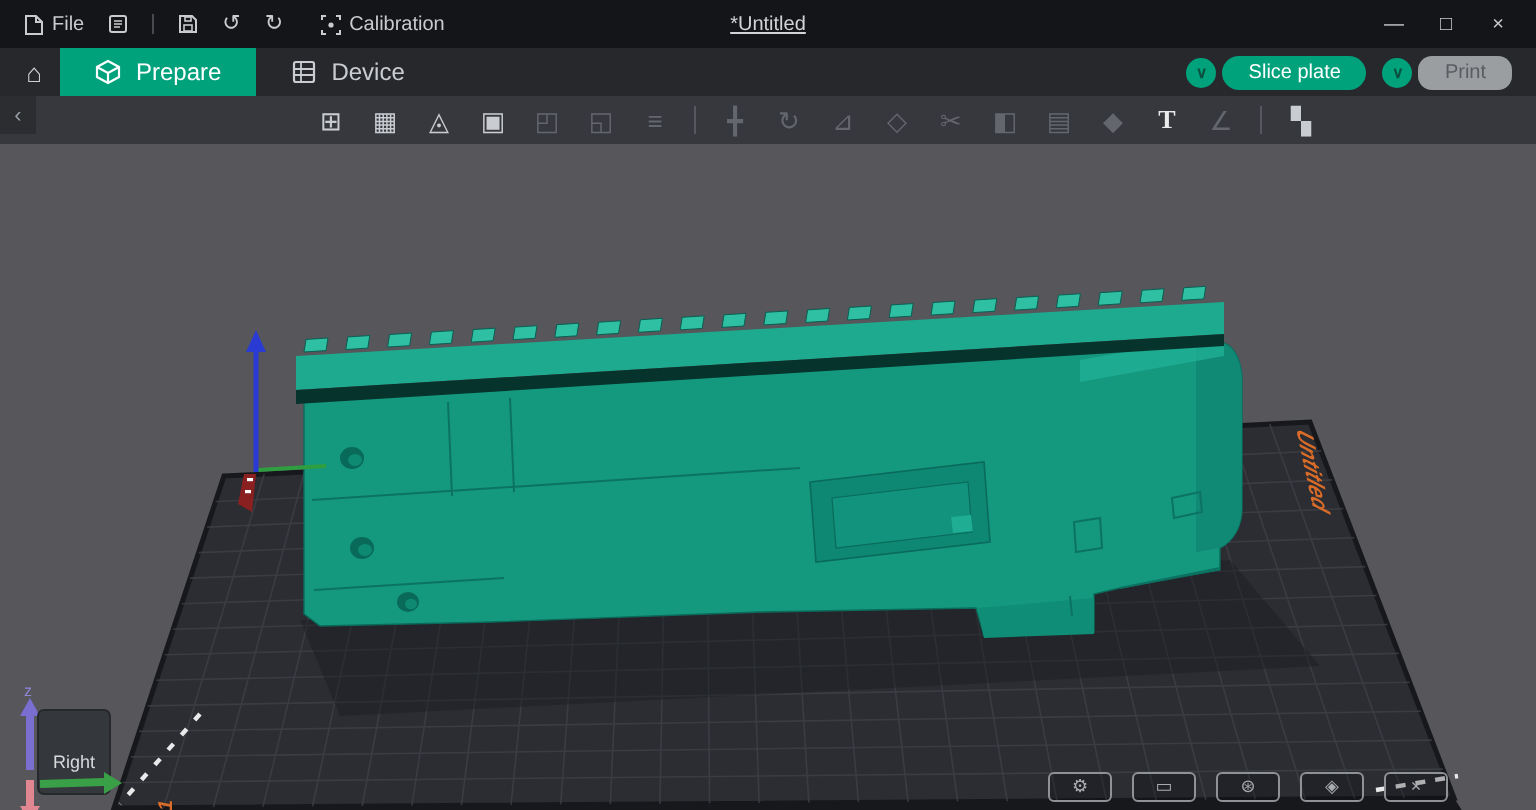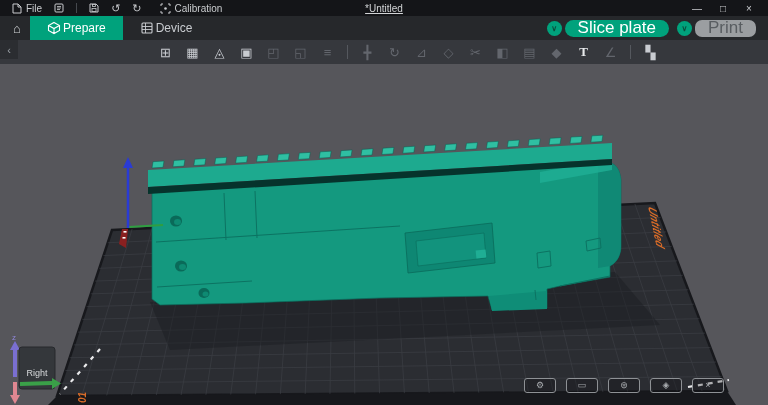--- a/index.html
+++ b/index.html
@@ -1,36 +1,36 @@
 <!DOCTYPE html>
 <html><head>
 <meta charset="utf-8">
 <style>
   html,body{margin:0;padding:0;background:#000;}
   *{box-sizing:border-box;}
   #app{width:768px;height:405px;position:relative;overflow:hidden;font-family:"Liberation Sans",sans-serif;-webkit-font-smoothing:antialiased;}
   
-  .menubar{height:16px;background:#141518;display:flex;align-items:center;padding:0 6px;color:#c9cbce;font-size:10px;position:relative;}
+  .menubar{height:24px;background:#141518;display:flex;align-items:center;padding:0 6px;color:#c9cbce;font-size:10px;position:relative;}
   .m-item{display:flex;align-items:center;gap:4px;padding:0 6px;height:16px;cursor:default;}
   .m-icon{display:flex;align-items:center;}
   .m-glyph{font-size:11px;line-height:1;color:#c9cbce;}
   .m-sep{width:1px;height:10px;background:#46494e;margin:0 6px;}
   .win-title{position:absolute;left:0;right:0;text-align:center;font-size:10px;color:#d2d4d6;pointer-events:none;text-decoration:underline;}
   .win-ctrls{margin-left:auto;display:flex;z-index:2;}
   .win-btn{width:26px;height:16px;display:flex;align-items:center;justify-content:center;font-size:10px;color:#c9cbce;}
   
   .tabbar{height:24px;background:#26282b;display:flex;align-items:center;padding:0 4px;position:relative;}
   .home-btn{width:26px;height:24px;display:flex;align-items:center;justify-content:center;color:#cfd2d5;font-size:13px;}
-  .tab{display:flex;align-items:center;gap:2px;height:24px;padding:0 17px;color:#c9ccd0;font-size:12px;}
+  .tab{display:flex;align-items:center;gap:7px;height:24px;padding:0 17px;color:#c9ccd0;font-size:12px;}
   .tab.active{background:#00a27c;color:#fff;}
   .tab svg{display:block;}
   .actions{margin-left:auto;display:flex;align-items:center;gap:8px;padding-right:8px;}
   .act-group{display:flex;align-items:center;gap:3px;}
   .chev{width:15px;height:15px;border-radius:50%;background:#00a27c;color:#0b4f3e;display:flex;align-items:center;justify-content:center;font-size:8px;font-weight:bold;}
-  .pill{height:17px;border-radius:9px;display:flex;align-items:center;justify-content:center;padding:0 13px;font-size:17px;}
+  .pill{height:17px;border-radius:9px;display:flex;align-items:center;justify-content:center;padding:0 13px;font-size:10px;}
   .pill.slice{background:#00a27c;color:#fff;}
   .pill.print{background:#9b9ea1;color:#595d61;border-radius:7px;}
   
   .viewport{position:relative;width:768px;height:365px;background:#56565b;overflow:hidden;}
   .toolstrip{position:absolute;top:0;left:0;right:0;height:24px;background:#36383d;}
   .collapse-btn{position:absolute;top:0;left:0;width:18px;height:19px;background:#2b2d31;color:#9aa0a6;
     display:flex;align-items:center;justify-content:center;font-size:11px;}
   .tools{position:absolute;top:0;left:155px;height:24px;display:flex;align-items:center;gap:6px;}
   .t-icon{width:21px;height:20px;display:flex;align-items:center;justify-content:center;font-size:13px;color:#c9ccd1;}
   .t-icon.disabled{color:#63666d;}

